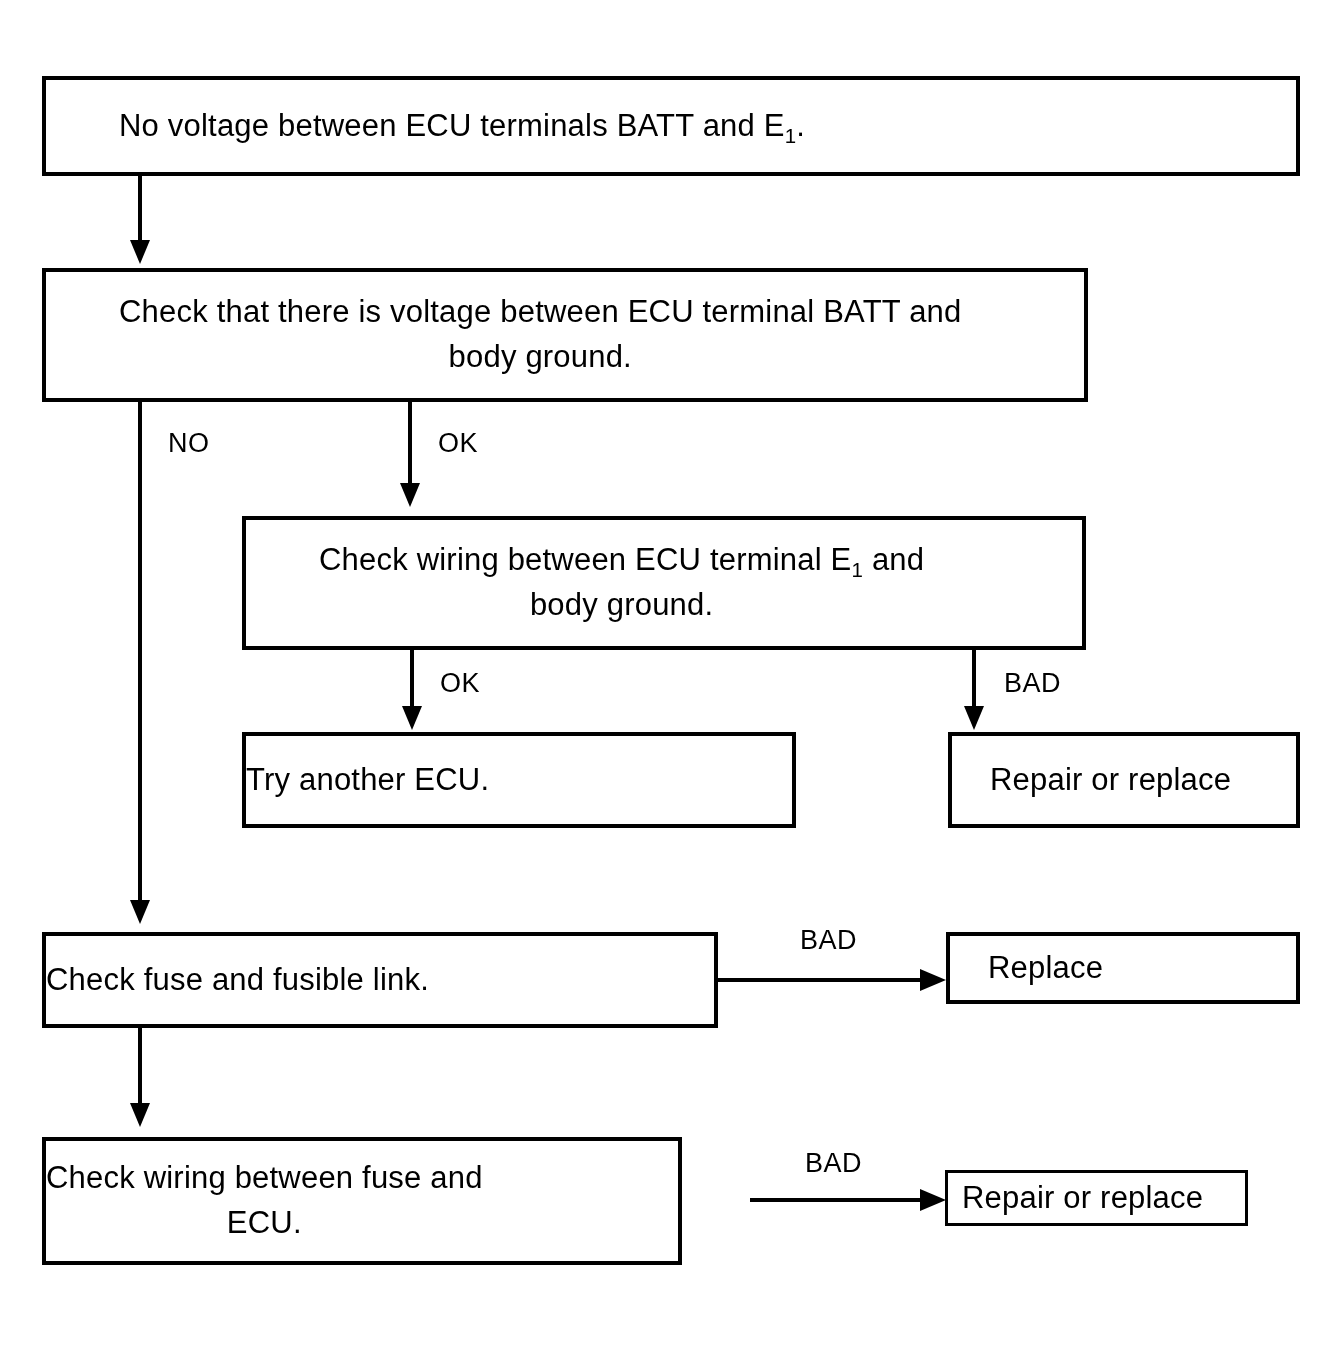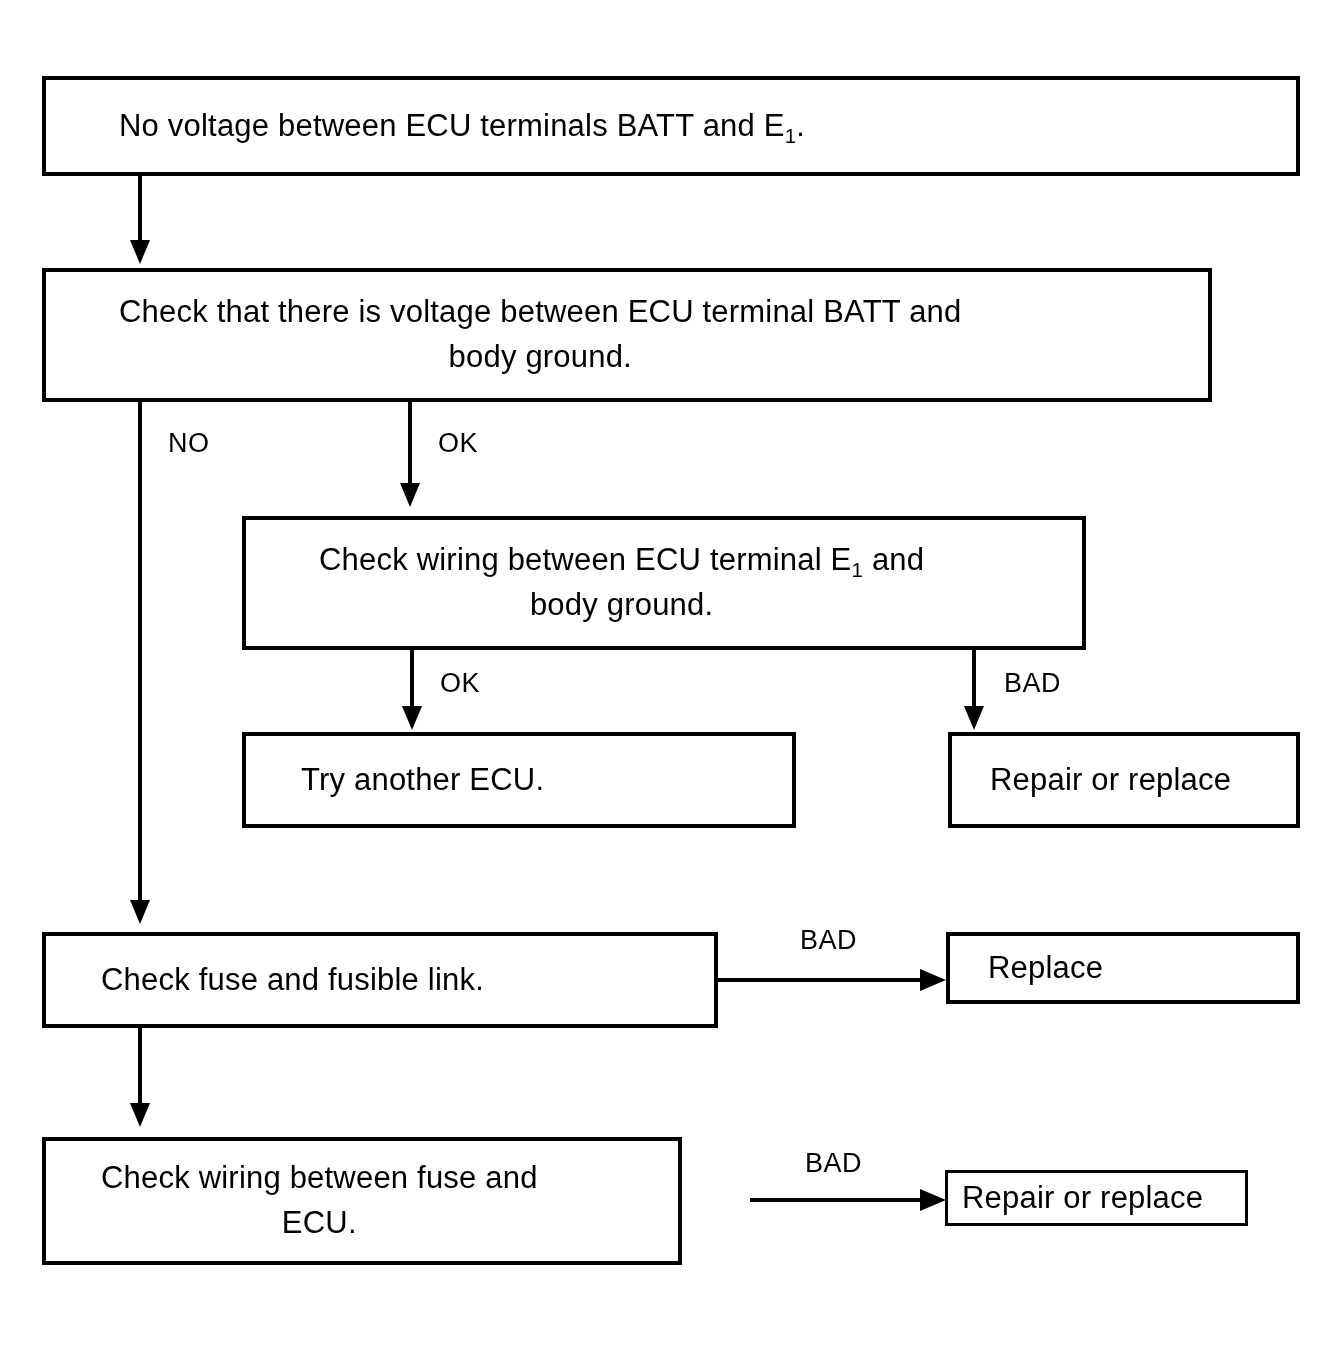--- a/index.html
+++ b/index.html
@@ -31,21 +31,21 @@
   }
   .fbox .txt {
     font-size: 31px;
     line-height: 1.45;
     letter-spacing: 0.2px;
     white-space: pre-line;
     display: block;
     text-align: center;
   }
   .fbox.pad-wide .txt { padding-left: 73px; }
-  .fbox.pad-mid  .txt { padding-left: 55px; }
+  .fbox.pad-mid  .txt { }
   .fbox.pad-sm   .txt { padding-left: 38px; }
   .fbox.pad-xs   .txt { padding-left: 14px; }
 
   .fbox.thin { border-width: 3px; }
 
   
   .vline {
     position: absolute;
     width: 4px;
     background: #000000;
@@ -101,21 +101,21 @@
 
 <div id="page">
 
   <div class="fbox pad-wide" style="left:42px; top:76px; width:1258px; height:100px;">
     <span class="txt"><span>No voltage between ECU terminals BATT and E</span><span class="sub">1</span><span>.</span></span>
   </div>
 
   <div class="vline" style="left:138px; top:176px; height:72px;"></div>
   <div class="arrow-down" style="left:130px; top:240px;"></div>
 
-  <div class="fbox pad-wide" style="left:42px; top:268px; width:1170px; height:134px;">
+  <div class="fbox pad-wide" style="left:42px; top:268px; width:1046px; height:134px;">
     <span class="txt"><span>Check that there is voltage between ECU terminal BATT and</span>
 <span>body ground.</span></span>
   </div>
 
   <div class="vline" style="left:138px; top:402px; height:505px;"></div>
   <div class="arrow-down" style="left:130px; top:900px;"></div>
   <div class="elabel" style="left:168px; top:428px;">NO</div>
 
   <div class="vline" style="left:408px; top:402px; height:88px;"></div>
   <div class="arrow-down" style="left:400px; top:483px;"></div>

